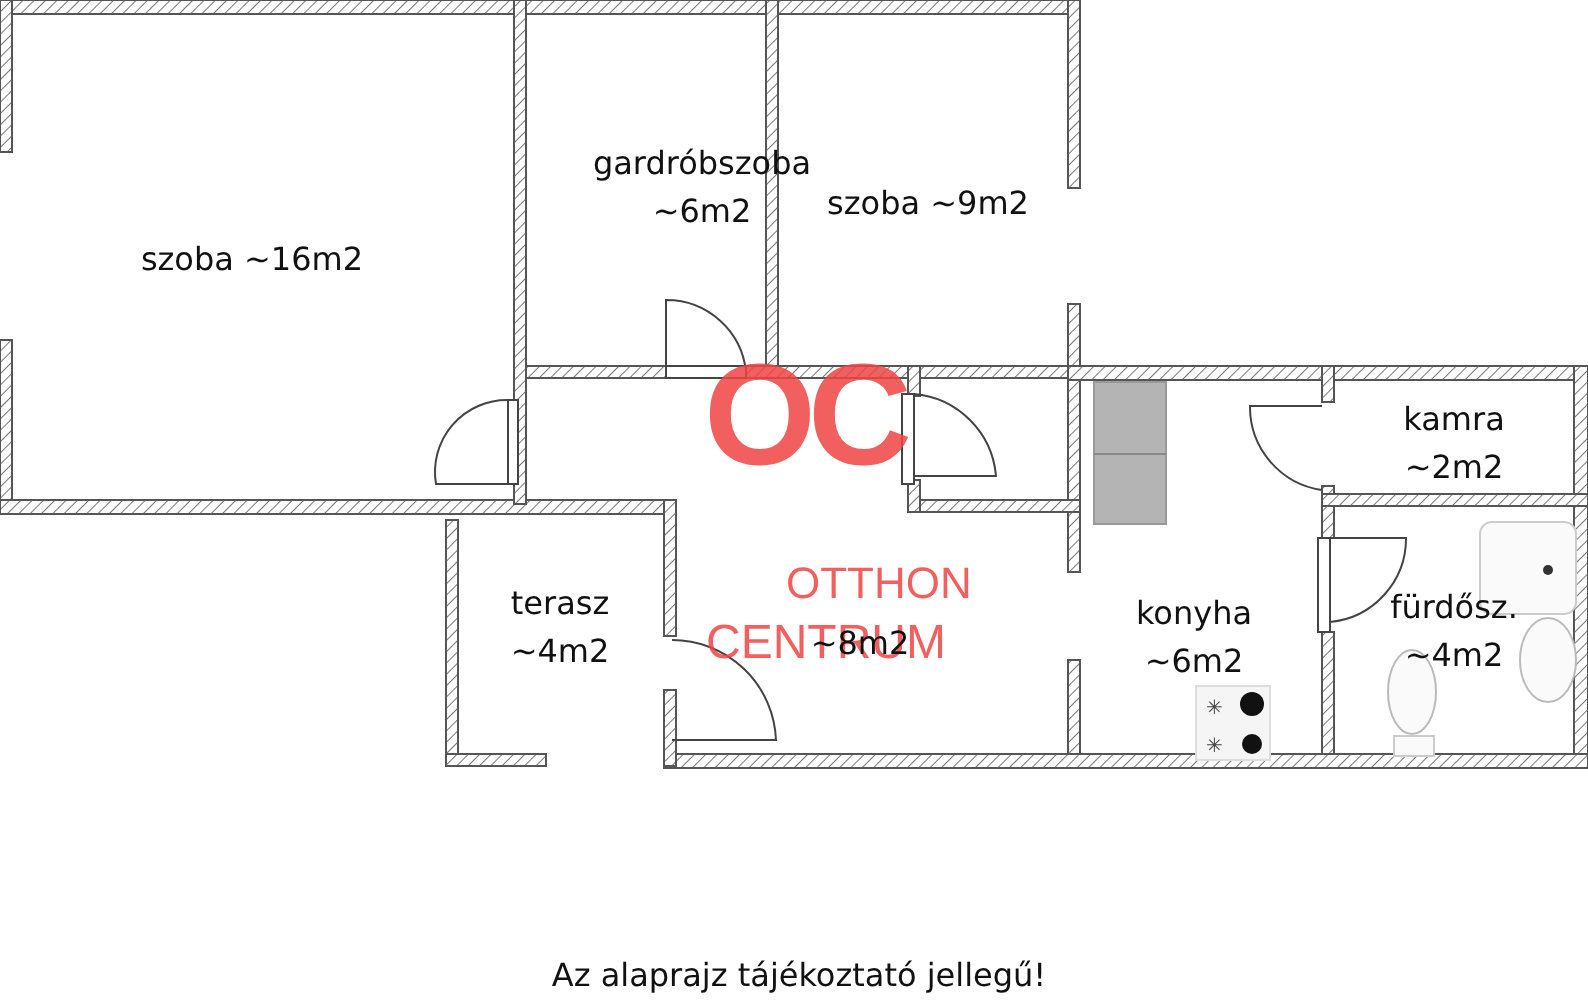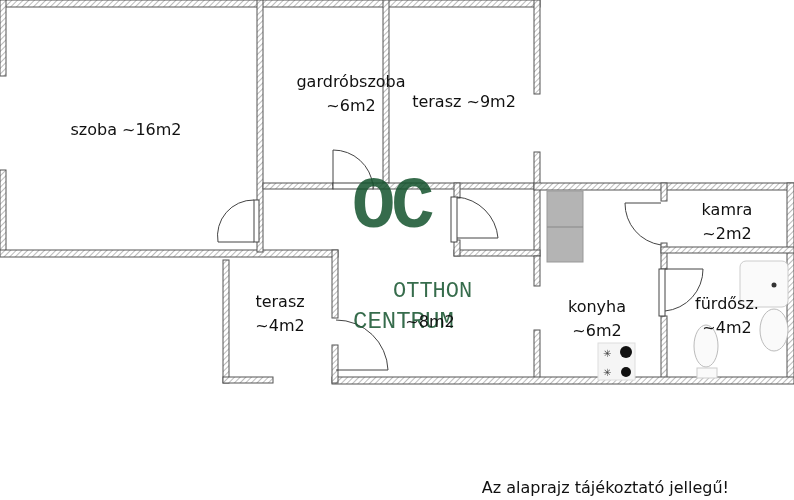--- a/index.html
+++ b/index.html
@@ -1,20 +1,20 @@
 <!DOCTYPE html>
 <html><head>
 <meta charset="utf-8">
 <style>
   html, body { margin:0; padding:0; background:#ffffff; }
   body { width:794px; height:500px; position:relative; overflow:hidden; font-family:"DejaVu Sans", sans-serif; }
   svg { position:absolute; left:0; top:0; }
   .lbl { position:absolute; text-align:center; color:#111; font-size:16px; line-height:24px; white-space:nowrap; transform:translateX(-50%); font-family:"DejaVu Sans", sans-serif; }
-  .note { position:absolute; left:0; width:729px; top:478px; text-align:right; font-size:16px; color:#111; }
-  .wm { position:absolute; color:#14532d; font-family:Liberation Mono, monospace; opacity:0.85; }
+  .note { position:absolute; left:0; width:729px; top:478px; text-align:center; font-size:16px; color:#111;padding-left:35px; }
+  .wm { position:absolute; color:#ef4444; font-family:Liberation Sans, sans-serif; opacity:0.85; }
 </style>
 </head>
 <body>
 
 <svg width="794" height="500" viewBox="0 0 794 500">
   <defs>
     <pattern id="hatch" width="4" height="4" patternUnits="userSpaceOnUse" patternTransform="rotate(45)">
       <rect width="4" height="4" fill="#fff"></rect>
       <line x1="0" y1="0" x2="0" y2="4" stroke="#777" stroke-width="1"></line>
     </pattern>
@@ -106,20 +106,20 @@
     <rect x="697" y="368" width="20" height="10" fill="#fafafa" stroke="#ccc"></rect>
   </g>
 </svg>
 
 <div class="wm" style="left:352px;top:168px;font-size:72px;font-weight:bold;letter-spacing:-4px;line-height:80px;">OC</div>
 <div class="wm" style="left:353px;top:280px;font-size:22px;line-height:24px;margin-left:40px;">OTTHON</div>
 <div class="wm" style="left:353px;top:310px;font-size:24px;line-height:24px;">CENTRUM</div>
 
 <div class="lbl" style="left:126px;top:118px;">szoba ~16m2</div>
 <div class="lbl" style="left:322px;top:70px;margin-left:29px;"><span>gardróbszoba</span><br><span>~6m2</span></div>
-<div class="lbl" style="left:464px;top:90px;">terasz ~9m2</div>
+<div class="lbl" style="left:464px;top:90px;">szoba ~9m2</div>
 <div class="lbl" style="left:727px;top:198px;"><span>kamra</span><br><span>~2m2</span></div>
 <div class="lbl" style="left:597px;top:295px;"><span>konyha</span><br><span>~6m2</span></div>
 <div class="lbl" style="left:727px;top:292px;"><span>fürdősz.</span><br><span>~4m2</span></div>
 <div class="lbl" style="left:280px;top:290px;"><span>terasz</span><br><span>~4m2</span></div>
 <div class="lbl" style="left:430px;top:286px;"><br><span>~8m2</span></div>
 
 <div class="note">Az alaprajz tájékoztató jellegű!</div>
 
 </body></html>

